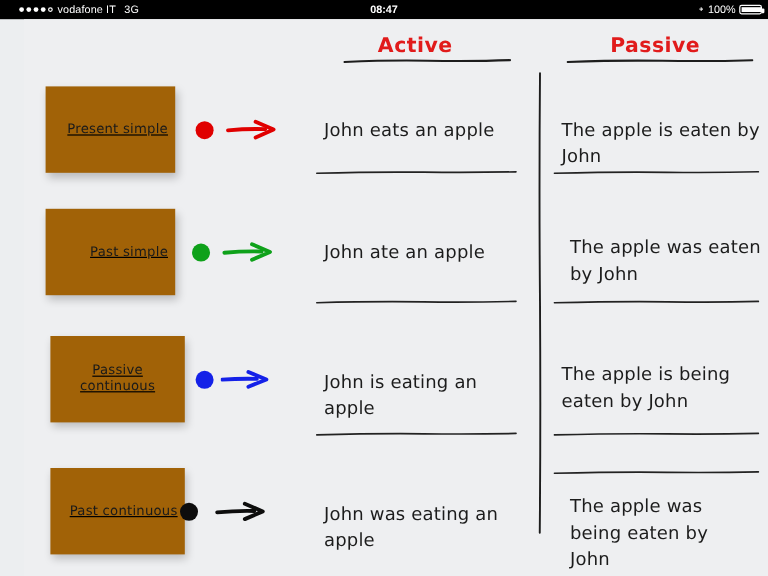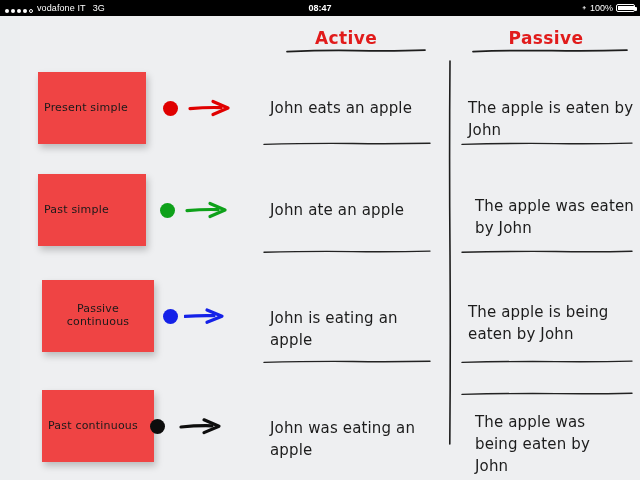--- a/index.html
+++ b/index.html
@@ -13,21 +13,21 @@
   
   .status-bar {
     position: absolute; top: 0; left: 0;
     width: 640px; height: 16px;
     background: #000;
     color: #ffffff;
     font-family: "Liberation Sans", sans-serif;
     font-size: 9px;
     display: flex; align-items: center;
   }
-  .status-left { display: flex; align-items: flex-end; gap: 4px; padding-left: 5px; }
+  .status-left { display: flex; align-items: center; gap: 4px; padding-left: 16px; }
   .signal-dots { display: flex; align-items: center; gap: 2px; }
   .sig-dot { width: 4px; height: 4px; border-radius: 50%; background: #fff; }
   .sig-dot.empty { background: transparent; border: 1px solid #fff; width: 4px; height: 4px; }
   .carrier { letter-spacing: 0.1px; }
   .net { margin-left: 3px; }
   .status-center {
     position: absolute; left: 0; right: 0; text-align: center;
     font-size: 9px; font-weight: bold;
   }
   .status-right {
@@ -67,24 +67,25 @@
   .hdr-passive { left: 442px; top: 12px; width: 168px; }
 
   .hdr-rule {
     position: absolute; height: 3px;
   }
   .hdr-rule svg { display: block; }
 
   
   .note {
     position: absolute;
-    background: #ef4444;
+    background: #a16207;
     box-shadow: 2px 4px 7px rgba(0,0,0,0.22);
-    display: flex; align-items: center; justify-content: flex-start;
+    display: flex; align-items: center; justify-content: flex-end;
     padding: 4px 6px;
+    text-decoration: underline;
   }
   .note-label {
     font-family: "DejaVu Sans", sans-serif;
     font-size: 11px;
     color: #1a1a1a;
     text-align: center;
     line-height: 1.15;
     letter-spacing: 0.2px;
   }
 

